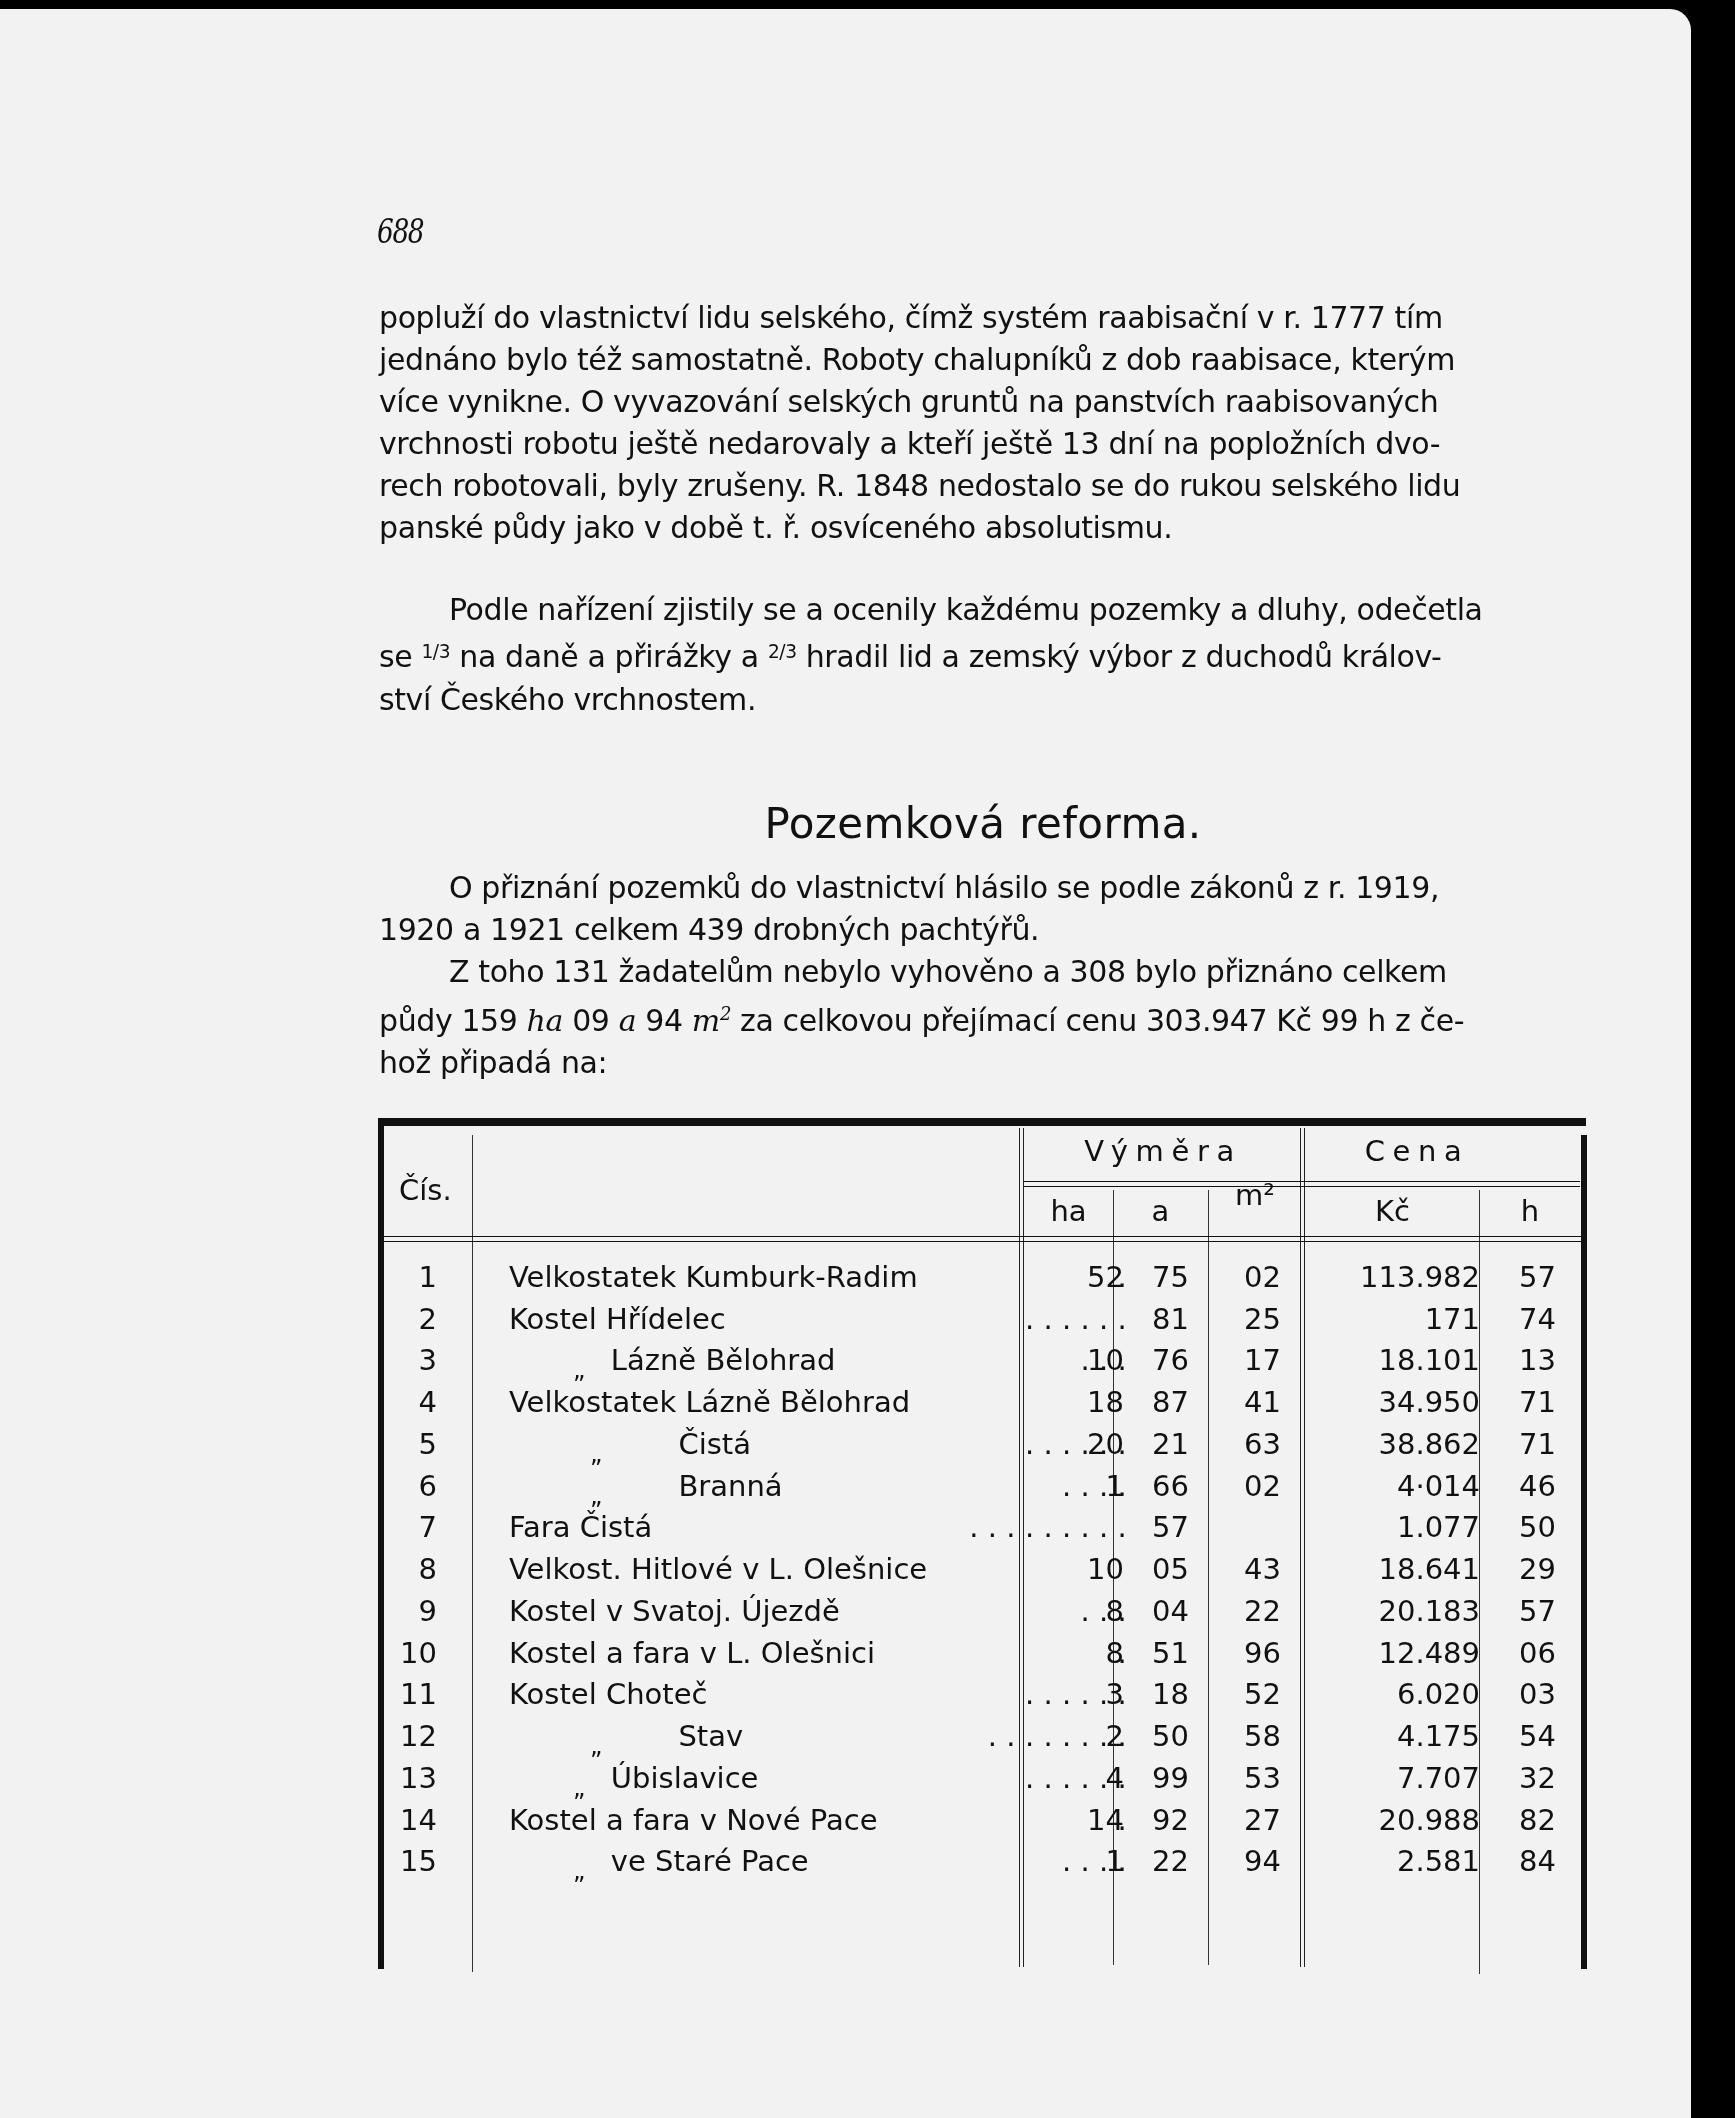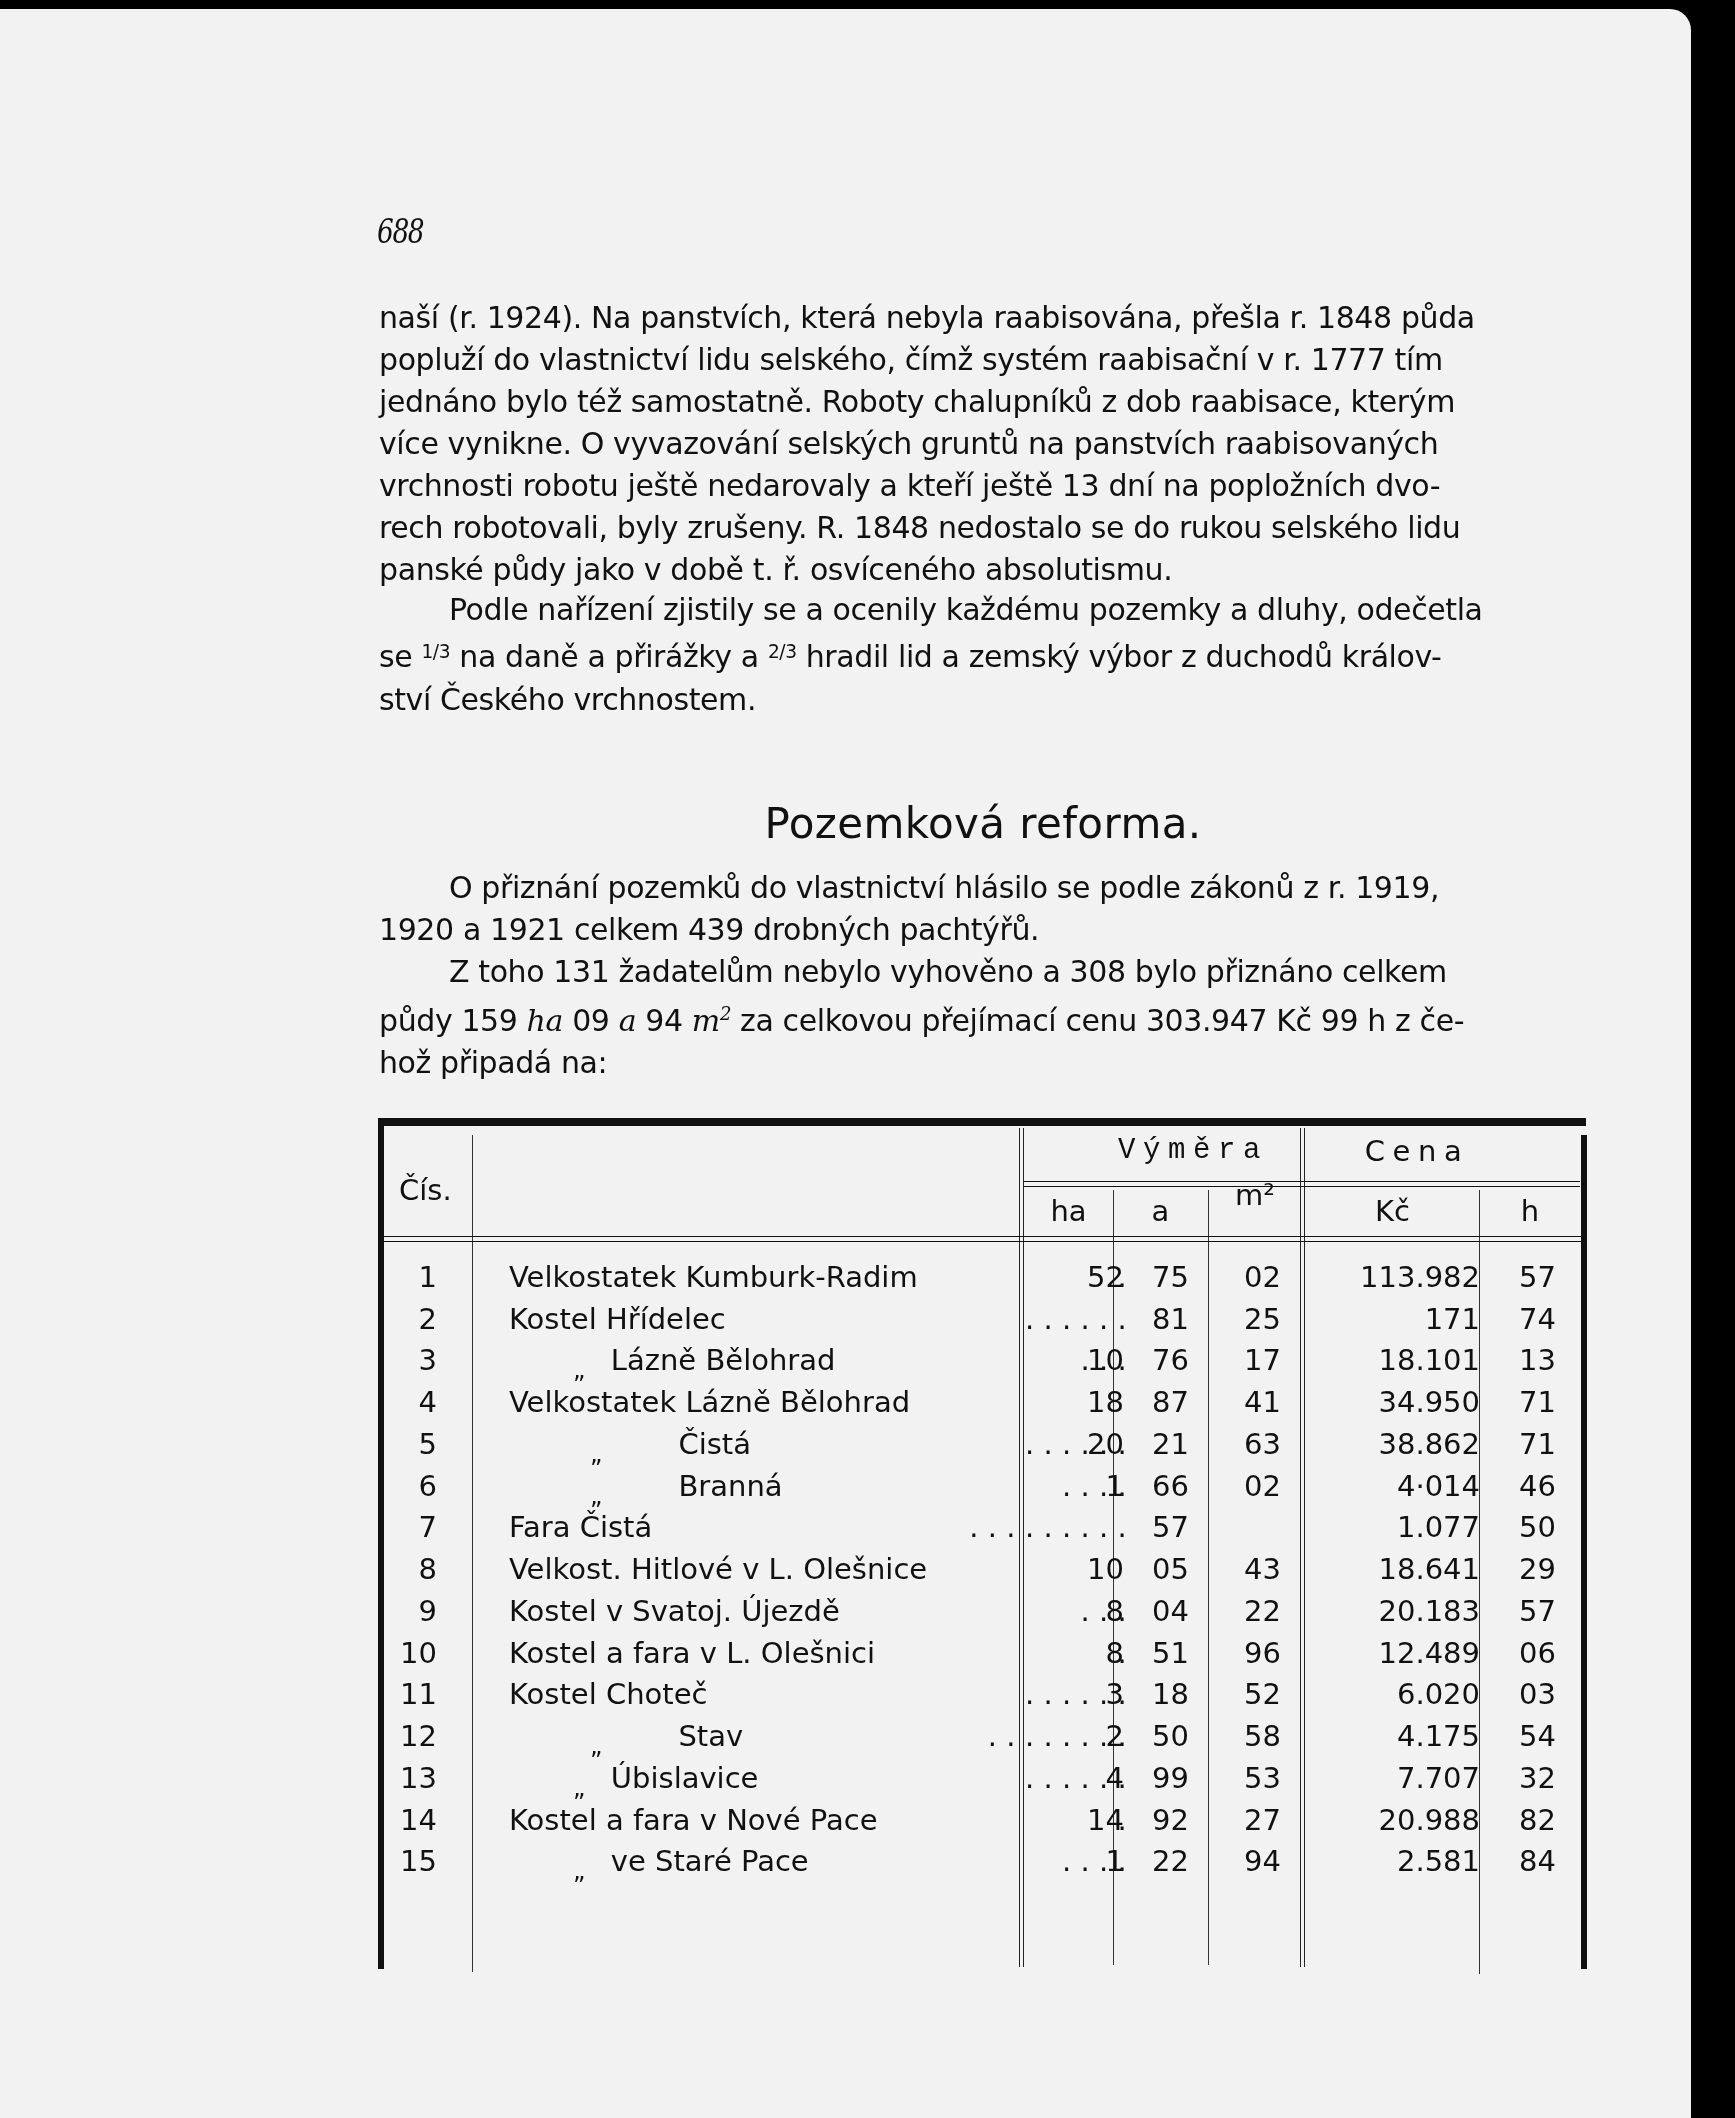--- a/index.html
+++ b/index.html
@@ -64,21 +64,20 @@
   .ditto { display:inline-block; font-size:24px; position:relative; top:7.6px; }
 </style>
 </head>
 <body>
 
 <div class="page">
 
   <div class="pagenum">688</div>
 
   <div class="text para1">
-    <p>naší (r. 1924). Na panstvích, která nebyla raabisována, přešla r. 1848 půda</p>
     <p>popluží do vlastnictví lidu selského, čímž systém raabisační v r. 1777 tím</p>
     <p>jednáno bylo též samostatně. Roboty chalupníků z dob raabisace, kterým</p>
     <p>více vynikne. O vyvazování selských gruntů na panstvích raabisovaných</p>
     <p>vrchnosti robotu ještě nedarovaly a kteří ještě 13 dní na popložních dvo-</p>
     <p>rech robotovali, byly zrušeny. R. 1848 nedostalo se do rukou selského lidu</p>
     <p style="text-align:left">panské půdy jako v době t. ř. osvíceného absolutismu.</p>
   </div>
 
   <div class="text para2">
     <p class="indent">Podle nařízení zjistily se a ocenily každému pozemky a dluhy, odečetla</p>
@@ -108,21 +107,21 @@
     <div class="dbl" style="left:641px; top:9.3px; height:839px;"></div>
     <div class="vline" style="left:735px; top:72px; height:775px;"></div>
     <div class="vline" style="left:830px; top:72px; height:775px;"></div>
     <div class="dbl" style="left:922px; top:9.3px; height:839px;"></div>
     <div class="vline" style="left:1101px; top:72px; height:784px;"></div>
 
     <div class="hdbl" style="left:646px; top:63px; width:556px;"></div>
     <div class="hdbl" style="left:6px; top:118px; width:1197px;"></div>
 
     <div class="th" style="left:9.3px; top:55px; width:76px;">Čís.</div>
-    <div class="th spaced" style="left:676px; top:16px; width:278px;font-family:Liberation Mono, monospace;">Výměra</div>
+    <div class="th spaced" style="left:646px; top:16px; width:278px;">Výměra</div>
     <div class="th spaced" style="left:928px; top:16px; width:222px;">Cena</div>
     <div class="th" style="left:646px; top:76px; width:89px;">ha</div>
     <div class="th" style="left:736px; top:76px; width:93px;">a</div>
     <div class="th" style="left:831px; top:60px; width:92px;">m²</div>
     <div class="th" style="left:928px; top:76px; width:173px;">Kč</div>
     <div class="th" style="left:1102px; top:76px; width:100px;">h</div>
 
     <div id="rows">
         <div class="row" style="top: 142px;">
           <div class="cell c-no">1</div>

